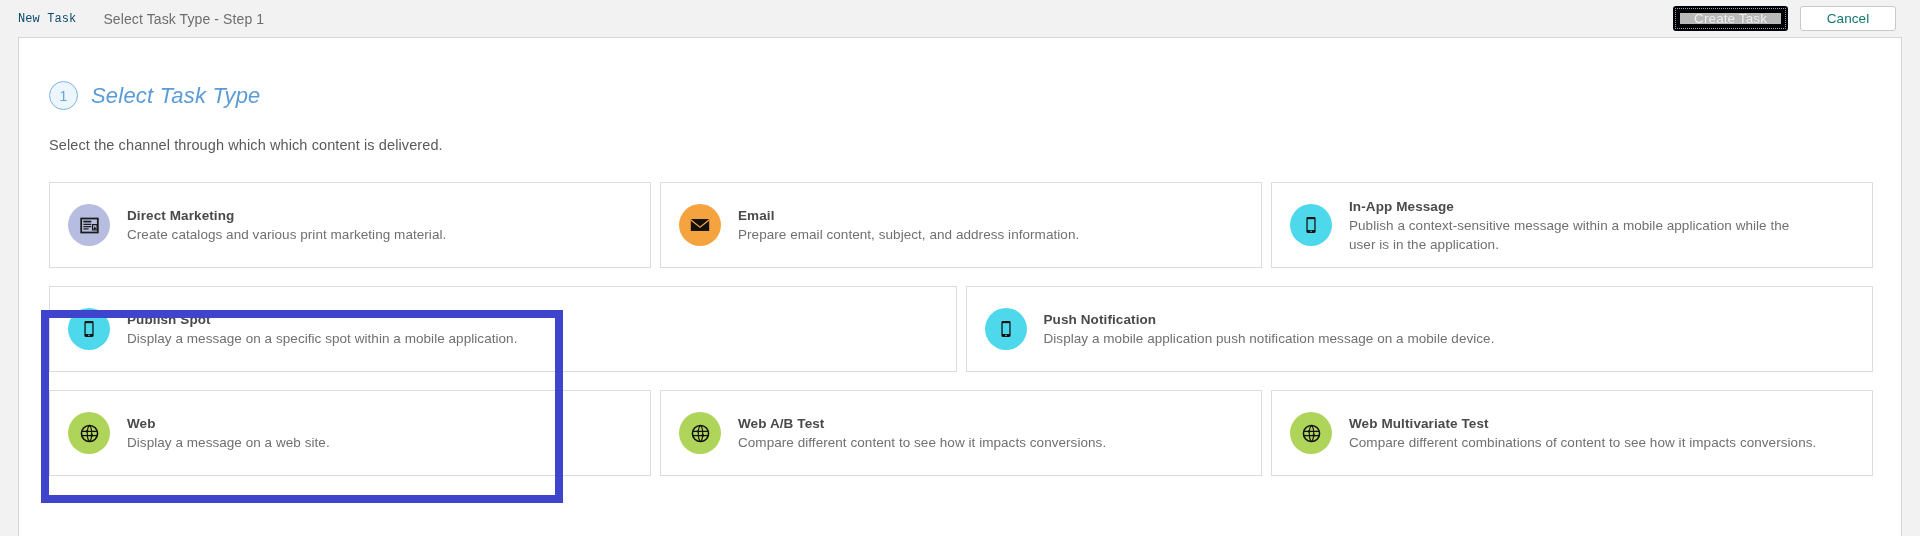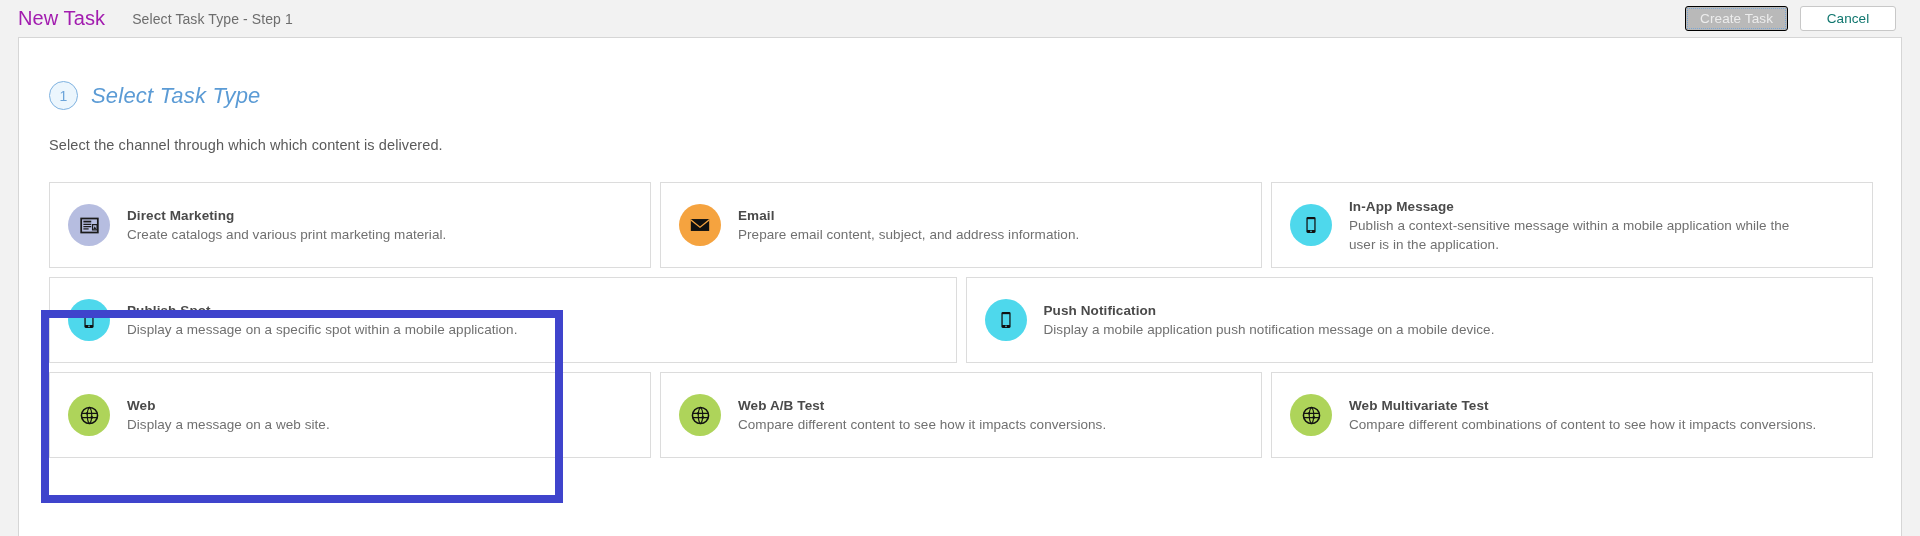--- a/index.html
+++ b/index.html
@@ -16,23 +16,24 @@
   .topbar {
     height: 37px;
     width: 100%;
     background: #f2f2f2;
     display: flex;
     align-items: center;
     padding: 0 24px 0 18px;
     position: relative;
   }
   .topbar-title {
-    font-size: 20px;
-    color: #a21caf;
-    letter-spacing: .1px;
+    font-size: 12px;
+    color: #0c4a6e;
+    letter-spacing: .1px;
+    font-family: Liberation Mono, monospace;
   }
   .topbar-sub {
     font-size: 14px;
     color: #6d6d6d;
     margin-left: 27px;
     letter-spacing: .1px;
   }
   .topbar-actions {
     margin-left: auto;
     display: flex;
@@ -46,21 +47,21 @@
     border-radius: 3px;
     display: flex;
     align-items: center;
     justify-content: center;
     padding: 0 14px;
     letter-spacing: .1px;
   }
   .btn-primary-disabled {
     background: #b9b9b9;
     color: #ededed;
-    border: 1px solid #000000;
+    border: 7px solid #000000;
     outline: 1px dotted #7aa7d6;
     outline-offset: -3px;
     cursor: default;
   }
   .btn-secondary {
     background: #ffffff;
     color: #0f766e;
     border: 1px solid #c8c8c8;
     cursor: pointer;
   }
@@ -111,21 +112,21 @@
   }
 
   
   .grid {
     position: absolute;
     left: 30px;
     top: 144px;
     width: 1824px;
     display: flex;
     flex-direction: column;
-    gap: 9px;
+    gap: 18px;
   }
   .row {
     display: flex;
     gap: 9px;
   }
   .cell {
     flex: 1 1 0;
     min-width: 0;
     position: relative;
   }

